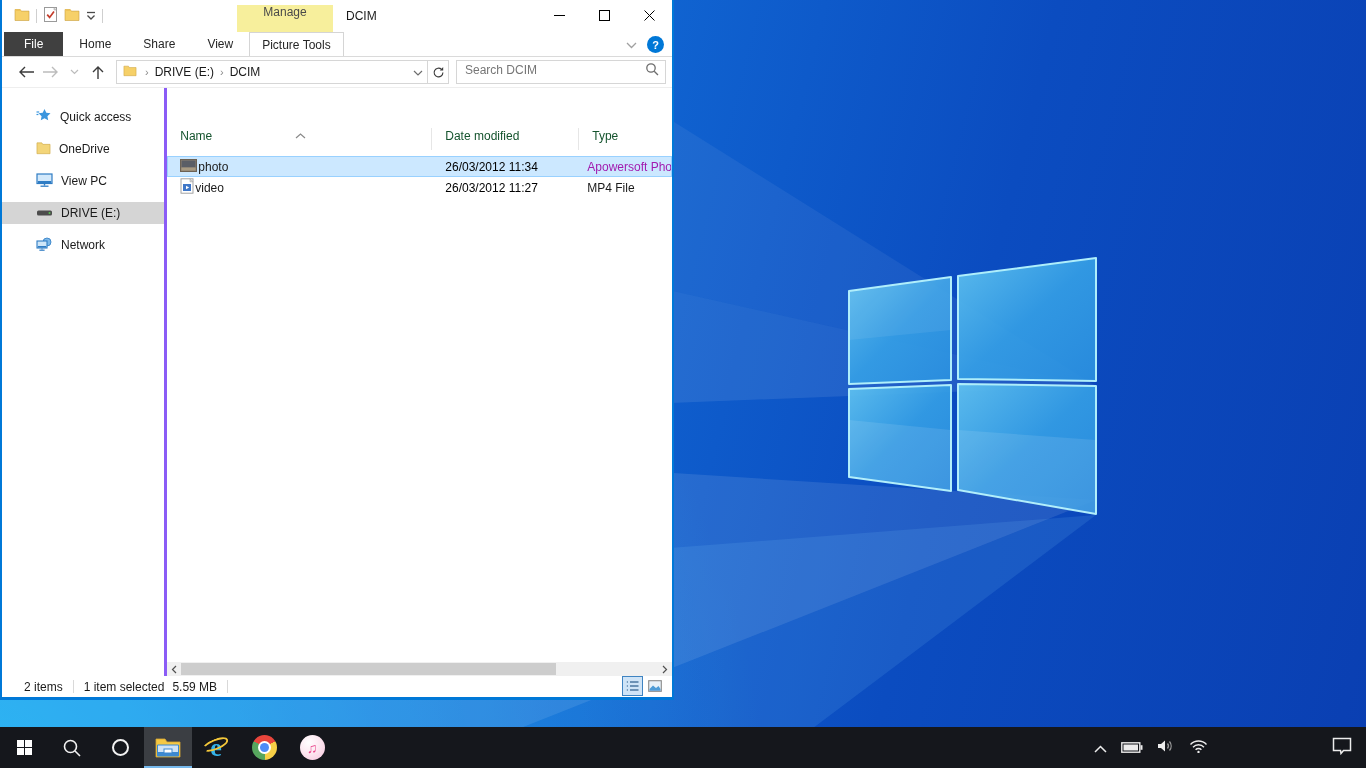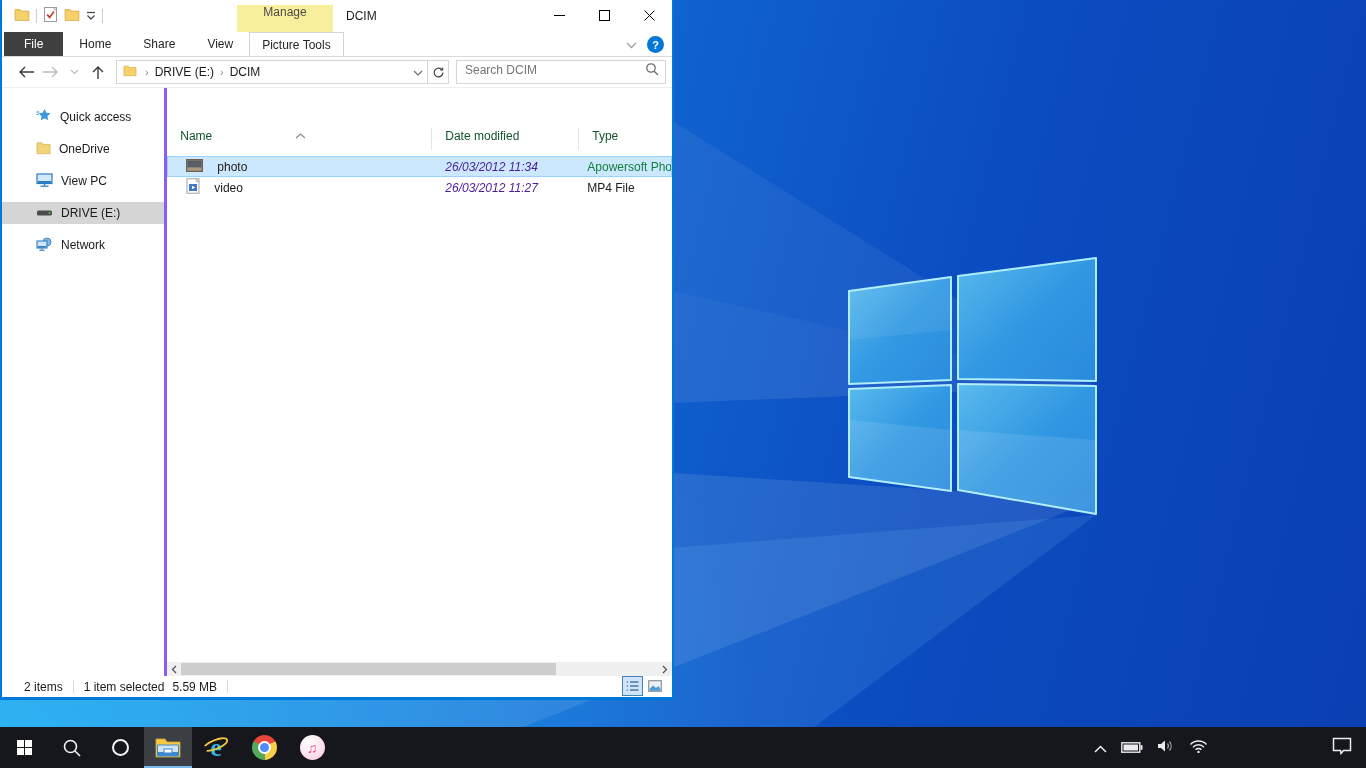--- a/index.html
+++ b/index.html
@@ -49,22 +49,22 @@
   .file-pane { flex:1; position:relative; display:flex; flex-direction:column; }
   .cols { display:flex; height:28px; align-items:flex-start; color:#14532d; position:relative;margin-top:40px; }
   .col { padding:0 0 6px 13px; border-right:1px solid #e6e6e6; height:22px; display:flex; align-items:center; }
   .col.c-name { width:265px; }
   .col.c-date { width:147px; }
   .col.c-type { flex:1; border-right:none; }
   .sort-caret { position:absolute; left:128px; top:0px; }
   .rows { }
   .frow { height:21px; display:flex; align-items:center; }
   .frow.selected { background:#cce8ff; outline:1px solid #99d1ff; outline-offset:-1px; }
-  .cell-name { width:265px; display:flex; align-items:center; gap:14px; padding-left:19px; }
-  .cell-date { width:147px; padding-left:13px; color:#4c1d95;font-style:italic; }
+  .cell-name { width:265px; display:flex; align-items:center; gap:1px; padding-left:13px; }
+  .cell-date { width:147px; padding-left:13px; color:#000000; }
   .cell-type { flex:1; padding-left:8px; white-space:nowrap; overflow:hidden; }
   .spacer { flex:1; }
   .hscroll { height:14px; background:#f0f0f0; display:flex; align-items:center; }
   .hs-arrow { width:14px; height:14px; display:flex; align-items:center; justify-content:center; }
   .hs-track { flex:1; position:relative; height:14px; }
   .hs-thumb { position:absolute; left:0px; top:1px; width:375px; height:12px; background:#cdcdcd; }
   
   .statusbar { height:21px; display:flex; align-items:center; padding-left:22px; color:#1a1a1a; position:relative; }
   .sb-sep { width:1px; height:13px; background:#d9d9d9; margin:0 10px; }
   .sb-views { position:absolute; right:8px; top:1px; display:flex; gap:3px; }
@@ -327,21 +327,21 @@
               <span>
                 <svg width="17" height="13" viewBox="0 0 17 13">
                     <rect x="0.5" y="0.5" width="16" height="12" fill="#8c8070" stroke="#6b6154"></rect>
                     <rect x="1.5" y="1.5" width="14" height="7" fill="#5a5e66"></rect>
                     <rect x="1.5" y="8.5" width="14" height="3" fill="#a79a82"></rect>
                   </svg>
               </span>
               <span>photo</span>
             </div>
             <div class="cell-date">26/03/2012 11:34</div>
-            <div class="cell-type" style="color:#15803d">Apowersoft Pho</div>
+            <div class="cell-type" style="color:#a21caf">Apowersoft Pho</div>
           </div>
 
           <div class="frow">
             <div class="cell-name">
               <span>
                 <svg width="14" height="16" viewBox="0 0 14 16">
                     <rect x="1" y="0.8" width="12" height="14.4" fill="#fff" stroke="#9a9a9a" stroke-width="0.9"></rect>
                     <path d="M10 0.8l3 3h-3z" fill="#dcdcdc" stroke="#9a9a9a" stroke-width="0.5"></path>
                     <rect x="3" y="6" width="8" height="7" fill="#3f77c8"></rect>
                     <polygon points="6,7.8 9.2,9.5 6,11.2" fill="#fff"></polygon>

